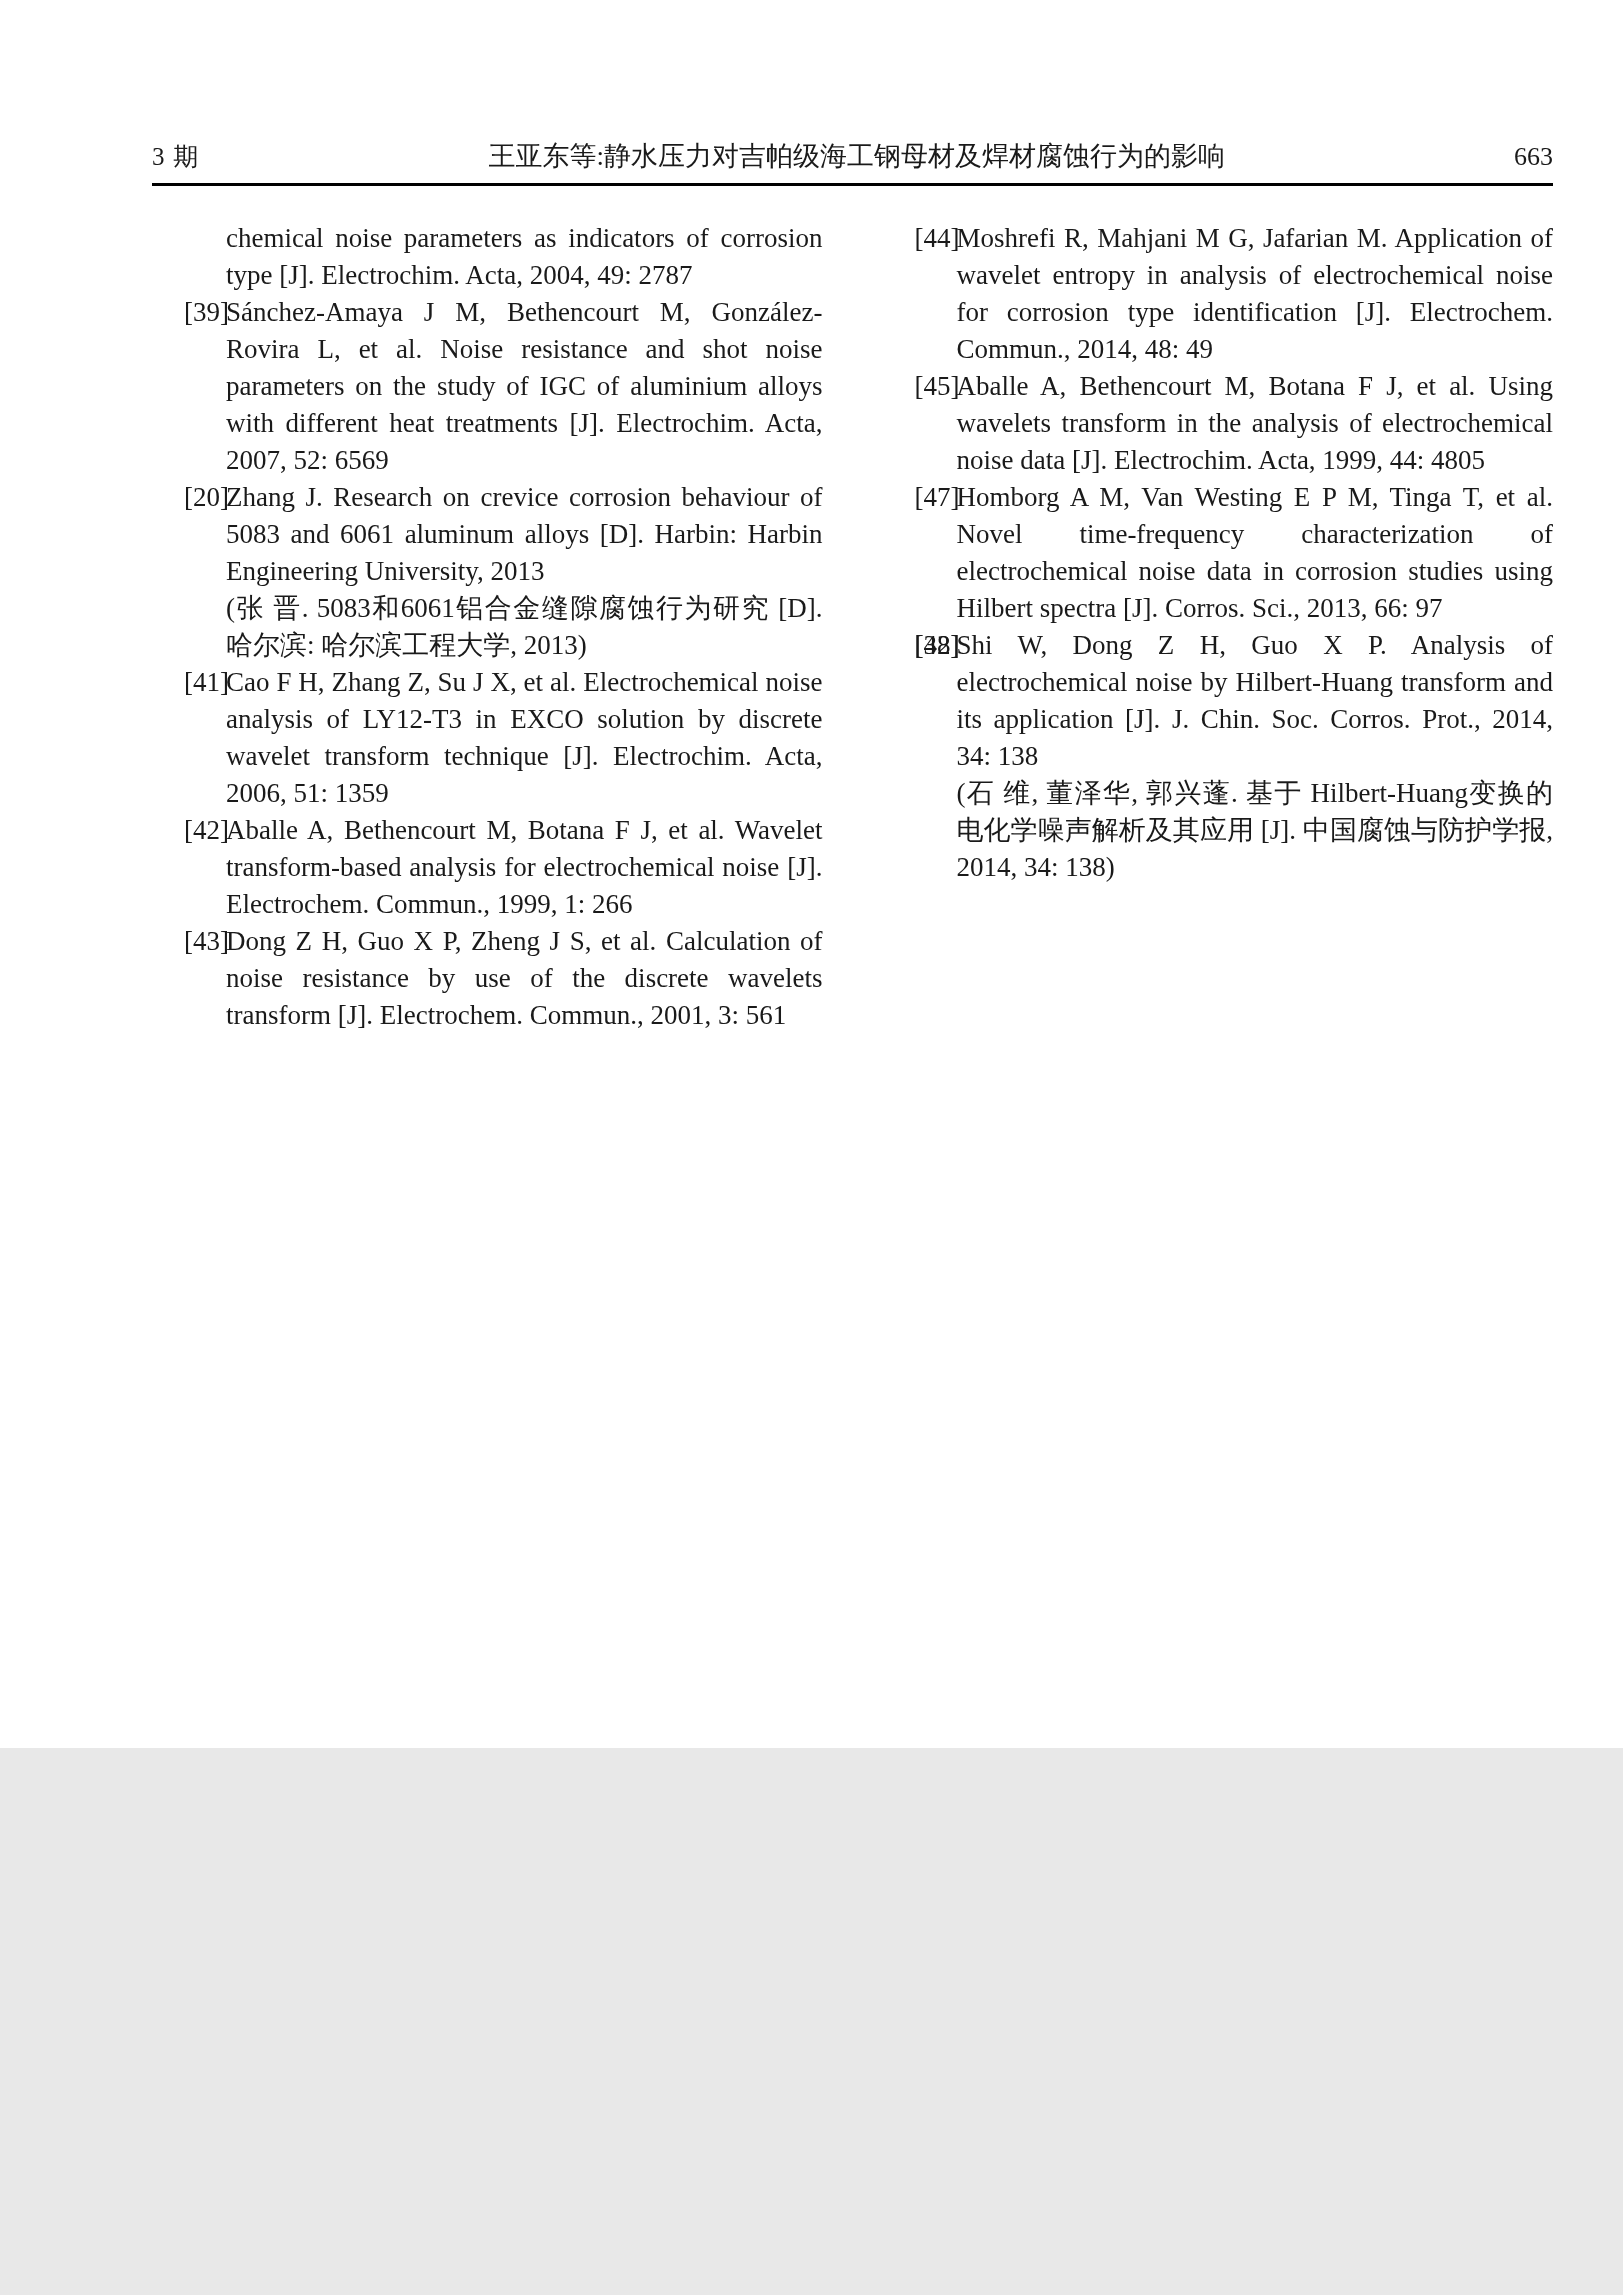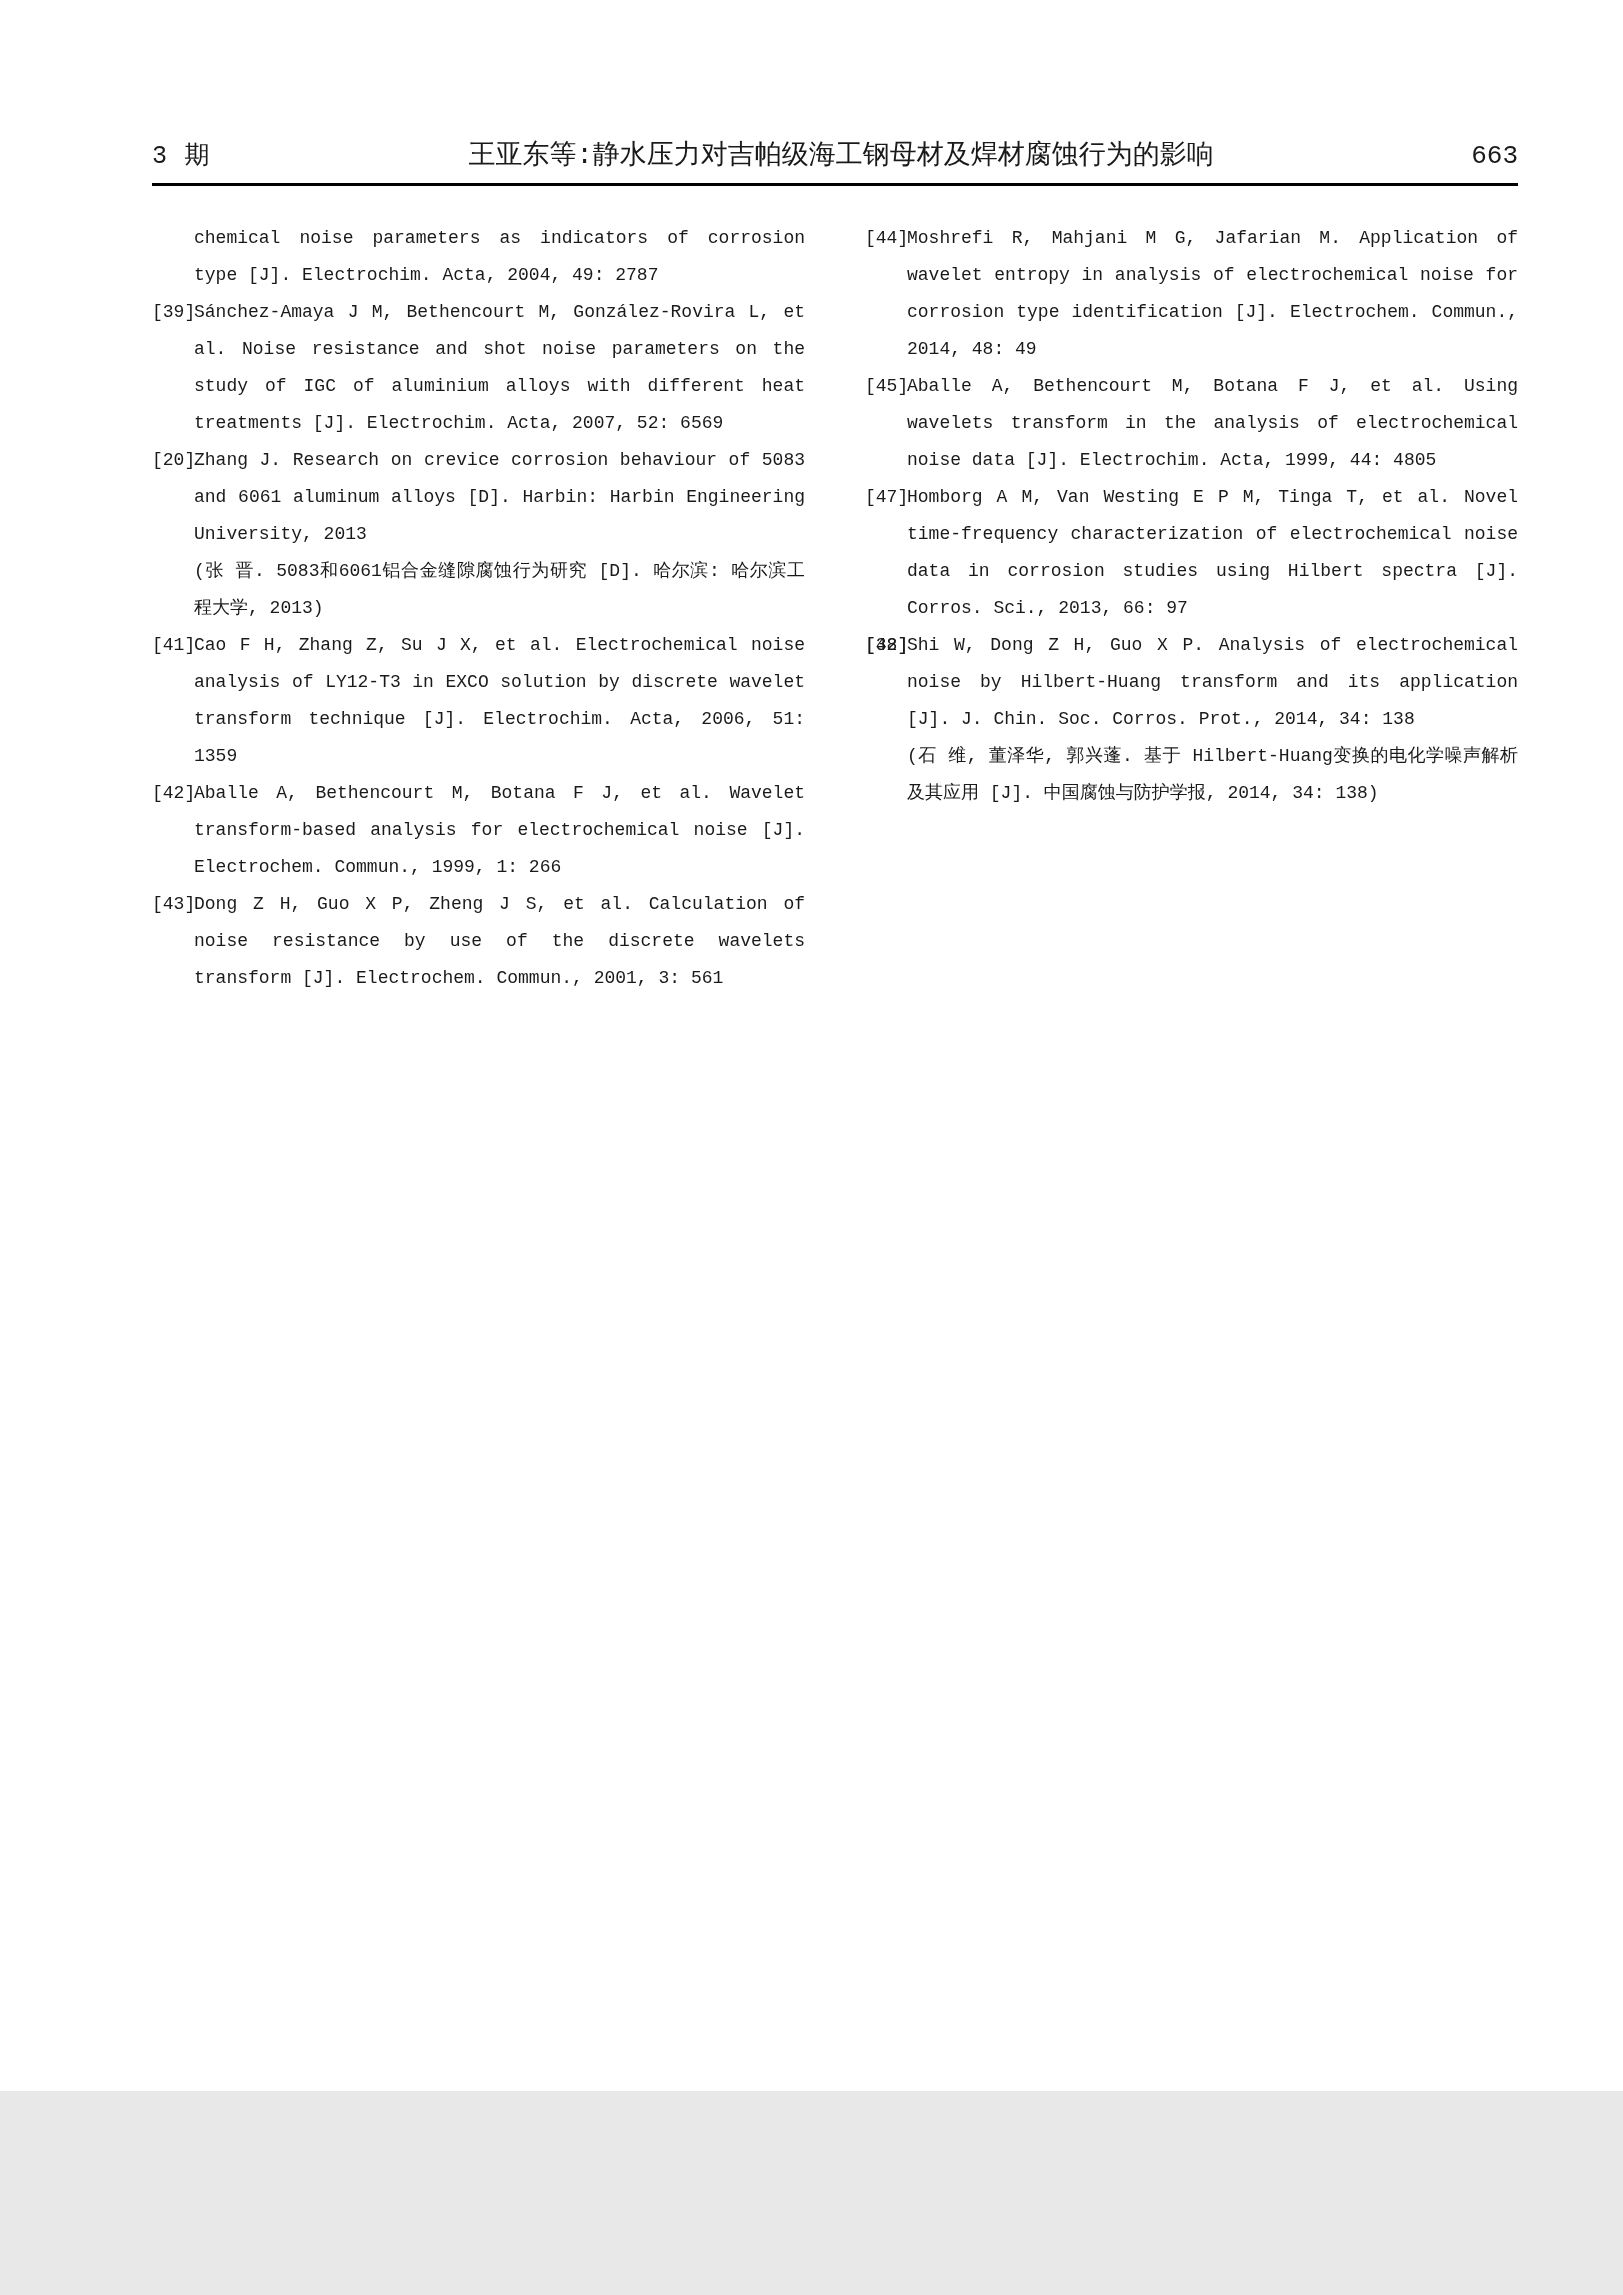--- a/index.html
+++ b/index.html
@@ -3,27 +3,27 @@
 <meta charset="utf-8">
 <style>
   html, body {
     margin: 0;
     padding: 0;
     background: #e8e8e8;
   }
   .page {
     position: relative;
     width: 1623px;
-    height: 2091px;
+    height: 1748px;
     margin: 0 auto;
     background: #ffffff;
-    font-family: Liberation Mono, monospace;
+    font-family: Liberation Serif, serif;
     color: #1a1a1a;
     box-sizing: border-box;
-    padding: 141px 105px 0 152px;
+    padding: 141px 70px 0 152px;
     overflow: hidden;
   }
   .page-header {
     display: flex;
     justify-content: space-between;
     align-items: baseline;
     font-size: 25px;
     line-height: 30px;
   }
   .page-header .issue {
@@ -51,24 +51,25 @@
     gap: 60px;
     margin-top: 34px;
   }
   .column {
     flex: 1 1 0;
     min-width: 0;
   }
   .ref {
     position: relative;
     padding-left: 42px;
-    font-size: 18px;
+    font-size: 27px;
     line-height: 37px;
     text-align: justify;
     text-justify: inter-word;
+    margin-left: 32px;
   }
   .ref-label {
     position: absolute;
     left: 0;
     top: 0;
     text-align: left;
   }
   .ref-translation {
     display: block;
   }

